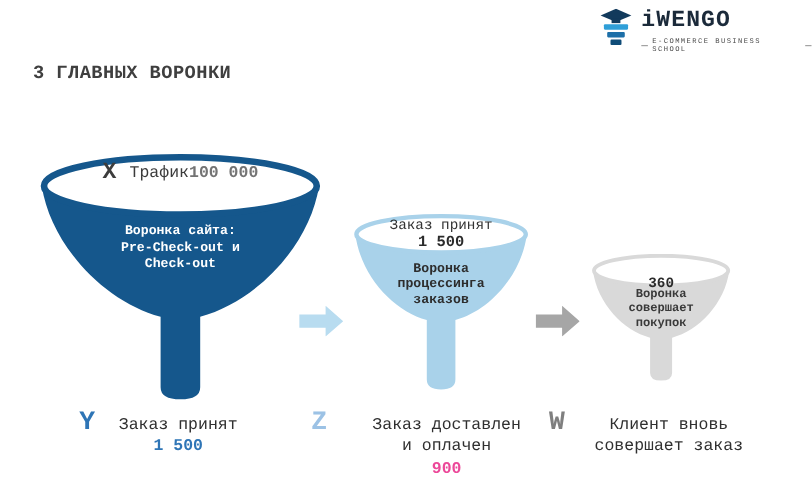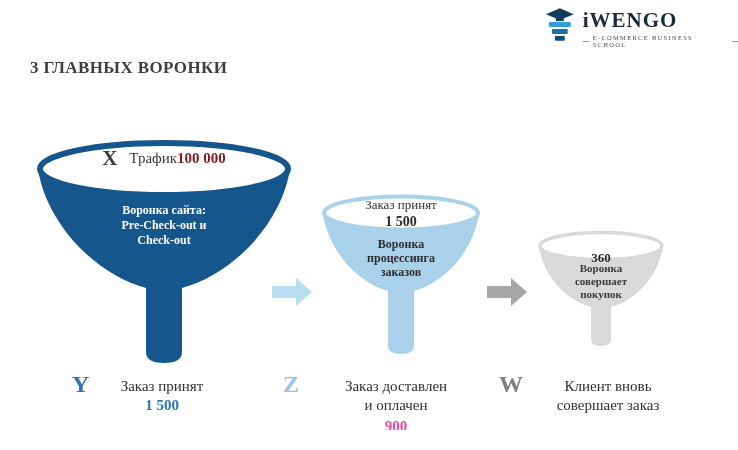--- a/index.html
+++ b/index.html
@@ -1,54 +1,54 @@
 <!DOCTYPE html>
 <html><head>
 <meta charset="utf-8">
 <style>
   html,body{margin:0;padding:0;background:#ffffff;}
   .canvas{
     position:relative;width:738px;height:430px;background:#ffffff;
-    font-family:Liberation Serif, serif;overflow:hidden;border-radius:31px;
+    font-family:Liberation Mono, monospace;overflow:hidden;border-radius:31px;
   }
   .abs{position:absolute;}
   
   .logo{top:8px;left:545px;display:flex;align-items:flex-start;gap:8px;}
   .logo-text{display:flex;flex-direction:column;}
   .brand{font-size:21px;font-weight:bold;color:#1b2a3a;letter-spacing:1px;line-height:24px;}
   .brand-sub{font-size:6.5px;color:#4a4a4a;letter-spacing:1.3px;margin-top:2px;
     display:flex;align-items:center;gap:4px;}
   .brand-sub::before,.brand-sub::after{content:"";flex:1;height:1px;background:#9a9a9a;min-width:6px;}
   
   .page-title{top:58px;left:30px;font-size:17px;font-weight:bold;color:#3f3f3f;letter-spacing:.4px;}
   
   .f1-top{top:146px;left:58px;width:212px;display:flex;justify-content:center;align-items:center;gap:12px;}
   .f1-letter{font-size:21px;font-weight:bold;color:#3d3d3d;}
   .f1-top-col{display:flex;flex-direction:row;align-items:flex-start;line-height:17px;}
   .f1-top-label{font-size:15px;color:#3b3b3b;}
-  .f1-top-value{font-size:15px;font-weight:bold;color:#7f1d1d;}
+  .f1-top-value{font-size:15px;font-weight:bold;color:#737373;}
   .f1-body{top:203px;left:84px;width:160px;text-align:center;color:#ffffff;
     font-size:12px;font-weight:bold;line-height:15px;}
   .f2-top{top:196px;left:321px;width:160px;text-align:center;line-height:17px;}
   .f2-top-label{font-size:13px;color:#333333;display:block;}
   .f2-top-value{font-size:14px;font-weight:bold;color:#2b2b2b;display:block;}
   .f2-body{top:237px;left:341px;width:120px;text-align:center;color:#2d2d2d;
     font-size:12px;font-weight:bold;line-height:14px;}
   .f3-top{top:238px;left:541px;width:120px;text-align:center;font-size:13px;font-weight:bold;color:#2b2b2b;margin-top:12px;}
   .f3-body{top:262px;left:546px;width:110px;text-align:center;color:#3a3a3a;
     font-size:11px;font-weight:bold;line-height:13px;}
   
   .bletter{font-size:24px;font-weight:bold;}
   .y-letter{top:371px;left:72px;color:#2e75b6;}
   .z-letter{top:371px;left:283px;color:#9cc2e5;}
   .w-letter{top:371px;left:499px;color:#7f7f7f;}
   .b-text{font-size:15px;color:#303030;text-align:center;line-height:19px;}
   .f1-bottom{top:377px;left:92px;width:140px;}
   .f1-bottom-value{font-size:15px;font-weight:bold;color:#2e75b6;display:block;}
-  .f2-bottom{top:377px;left:316px;width:160px;}
+  .f2-bottom{top:377px;left:326px;width:160px;}
   .f2-bottom-value{font-size:15px;font-weight:bold;color:#ec4899;display:block;margin-top:2px;}
   .f3-bottom{top:377px;left:528px;width:160px;}
   .line{display:block;}
 </style>
 </head>
 <body>
 
 <div class="canvas">
 
   <div class="abs logo">

